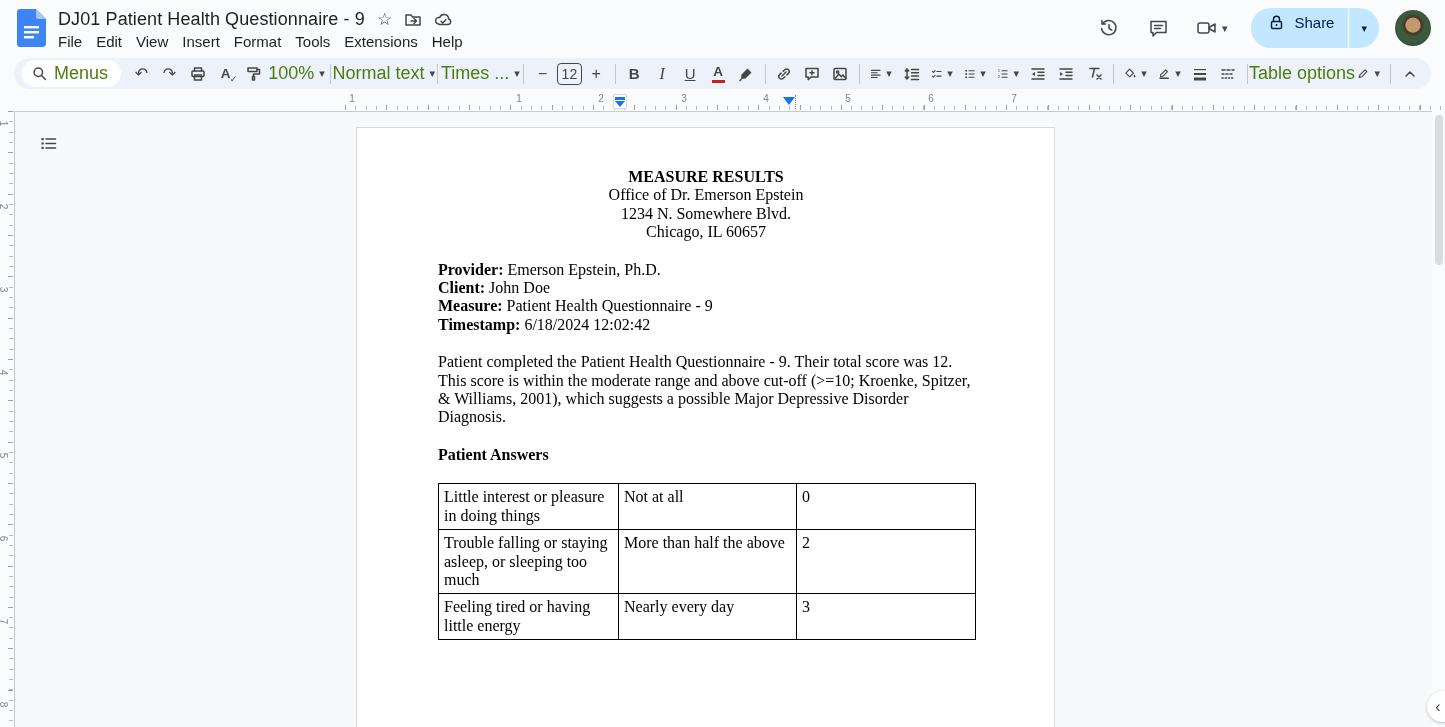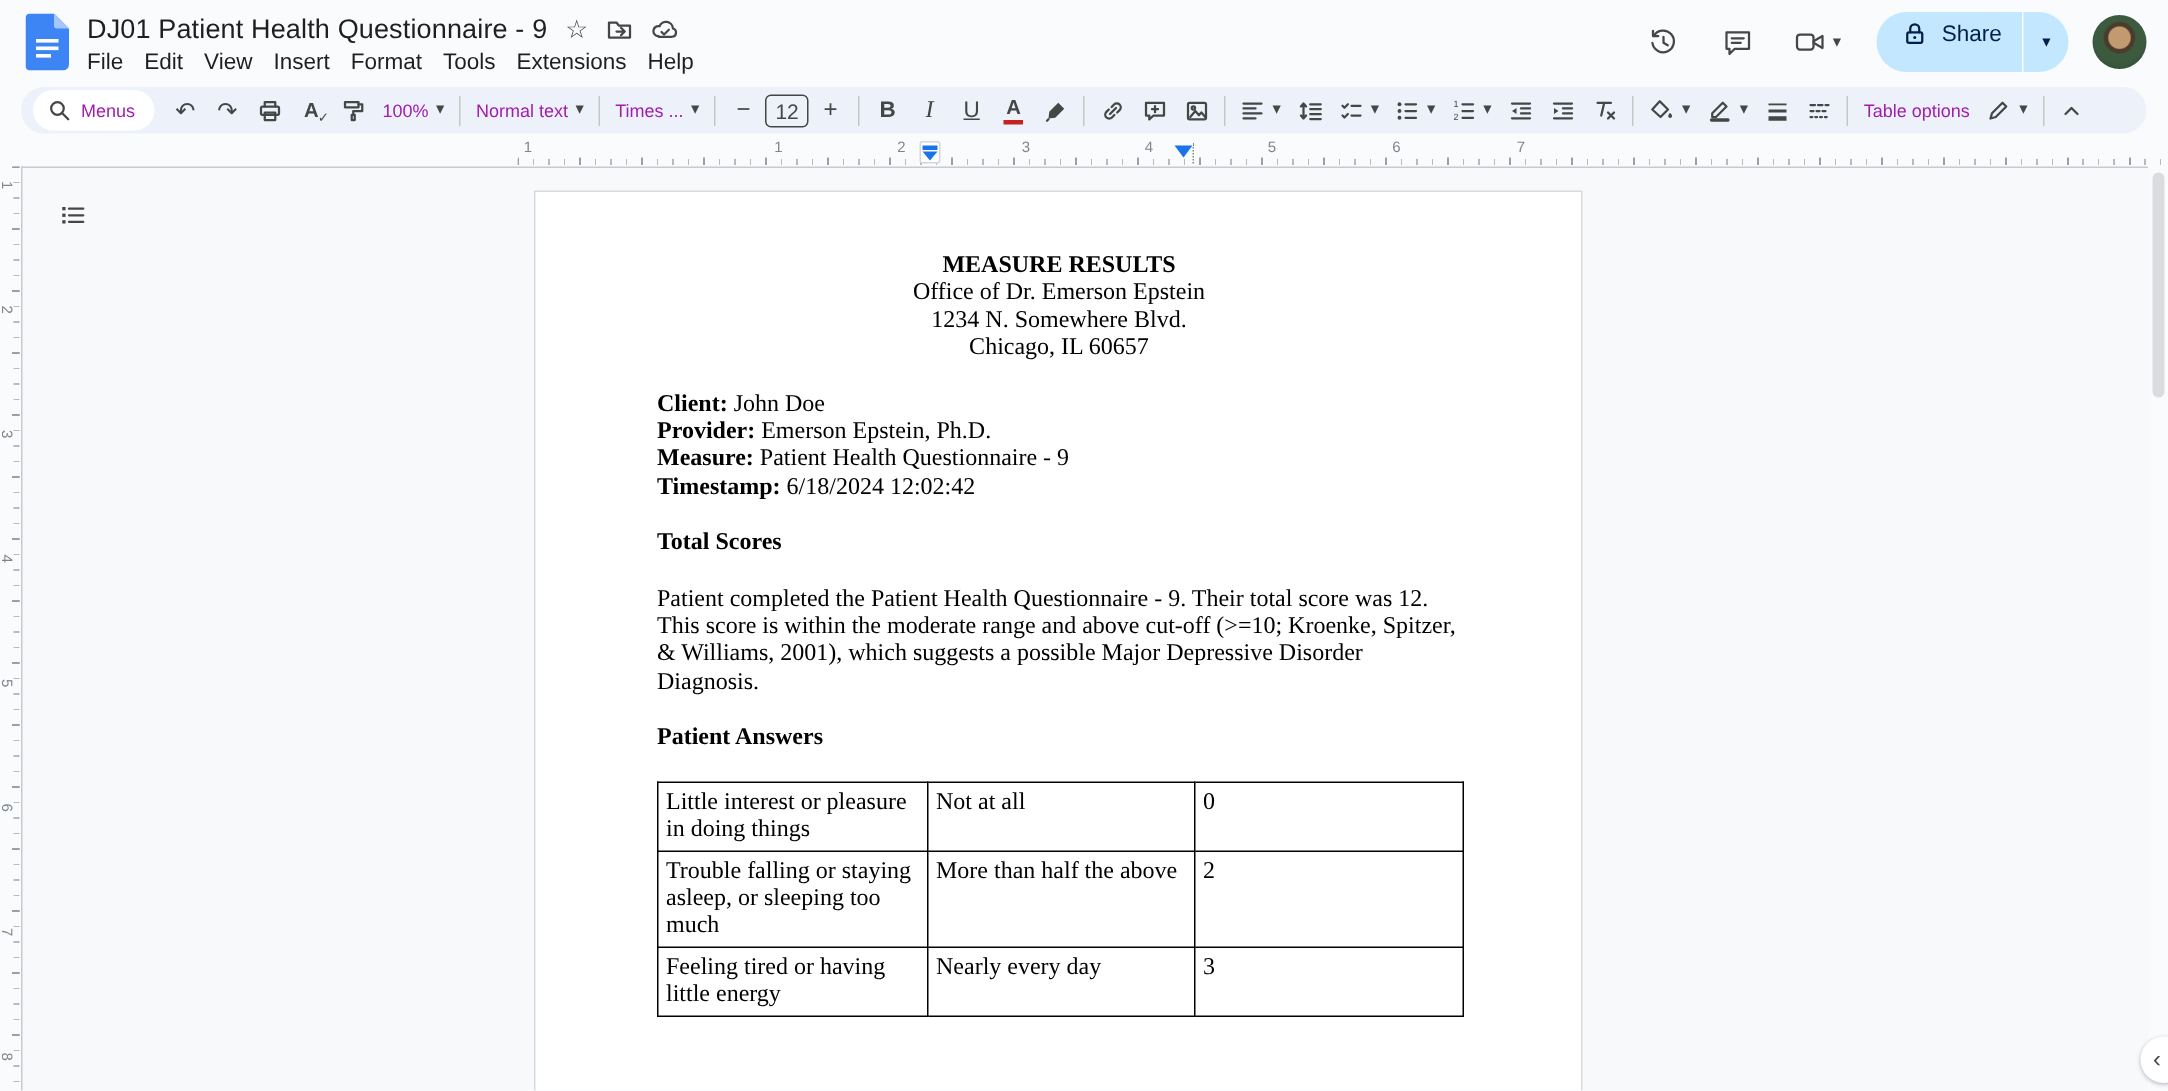--- a/index.html
+++ b/index.html
@@ -30,21 +30,21 @@
   .avatar { width:36px; height:36px; border-radius:50%; margin-left:6px; cursor:pointer;
     background: radial-gradient(circle at 50% 42%, #c29a6f 0 7px, #4a3b2d 8px 10px, #3c5a3e 11px 60%, #2c4230 100%); }
 
   
   .toolbar-row { position:absolute; top:56px; left:0; right:0; height:37px; background:#f9fbfd; }
   .toolbar { position:absolute; left:14px; right:14px; top:2px; height:31px; background:#edf2fa; border-radius:16px;
     display:flex; align-items:center; padding:0 8px; gap:1px; }
   .tbtn { min-width:27px; height:27px; display:flex; align-items:center; justify-content:center; border-radius:4px; cursor:pointer; color:#444746; }
   .tbtn.wide { padding:0 5px; gap:5px; }
   .tsep { width:1px; height:20px; background:#c4c7c5; margin:0 4px; flex:none; }
-  .tlabel { font-size:12px; color:#a21caf; font-weight:500; white-space:nowrap; }
+  .tlabel { font-size:18px; color:#4d7c0f; font-weight:500; white-space:nowrap; }
   .menus-pill { display:flex; align-items:center; gap:7px; background:#fff; border-radius:14px; height:27px; padding:0 13px 0 10px; cursor:pointer; margin-right:6px; }
   .glyph-btn { font-size:16px; color:#444746; }
   .size-box { width:29px; height:22px; border:1px solid #444746; border-radius:4px; display:flex; align-items:center; justify-content:center;
     font-size:14px; color:#444746; background:transparent; cursor:text; }
   .fmt-b { font-weight:700; font-size:15px; }
   .fmt-i { font-style:italic; font-family:"Liberation Serif",serif; font-size:16px; }
   .fmt-u { text-decoration:underline; font-size:15px; }
   .color-a { display:flex; flex-direction:column; align-items:center; line-height:1; }
   .color-a .a { font-size:13.5px; font-weight:600; color:#444746; }
   .color-a .bar { width:13px; height:3px; background:#c5221f; margin-top:1.5px; }
@@ -405,27 +405,26 @@
 
     <div class="page">
       <div class="para center">
         <div class="b">MEASURE RESULTS</div>
         <div>Office of Dr. Emerson Epstein</div>
         <div>1234 N. Somewhere Blvd.</div>
         <div>Chicago, IL 60657</div>
       </div>
 
       <div class="para">
+        <div><span class="b">Provider:</span><span> Emerson Epstein, Ph.D.</span></div>
         <div><span class="b">Client:</span><span> John Doe</span></div>
-        <div><span class="b">Provider:</span><span> Emerson Epstein, Ph.D.</span></div>
         <div><span class="b">Measure:</span><span> Patient Health Questionnaire - 9</span></div>
         <div><span class="b">Timestamp:</span><span> 6/18/2024 12:02:42</span></div>
       </div>
 
-      <div class="para b">Total Scores</div>
       <div class="para">Patient completed the Patient Health Questionnaire - 9. Their total score was 12. This score is within the moderate range and above cut-off (&gt;=10; Kroenke, Spitzer, &amp; Williams, 2001), which suggests a possible Major Depressive Disorder Diagnosis.</div>
       <div class="para b">Patient Answers</div>
 
       <table class="doc-table">
         <colgroup>
             <col class="c1">
             <col class="c2">
             <col class="c3">
           </colgroup>
         <tbody>

